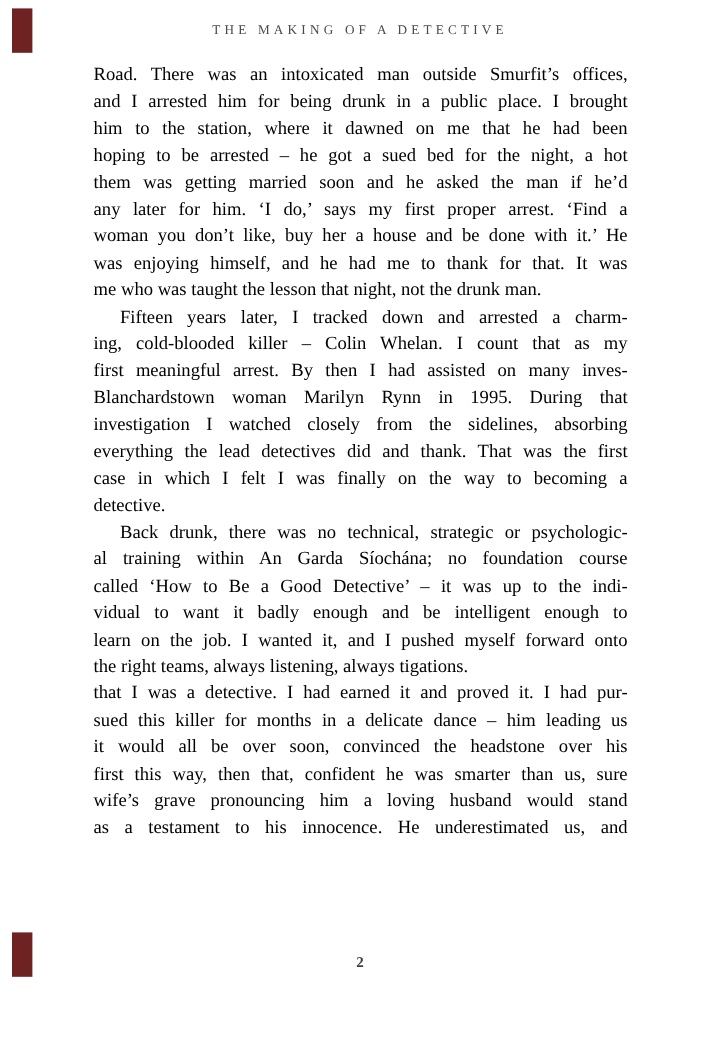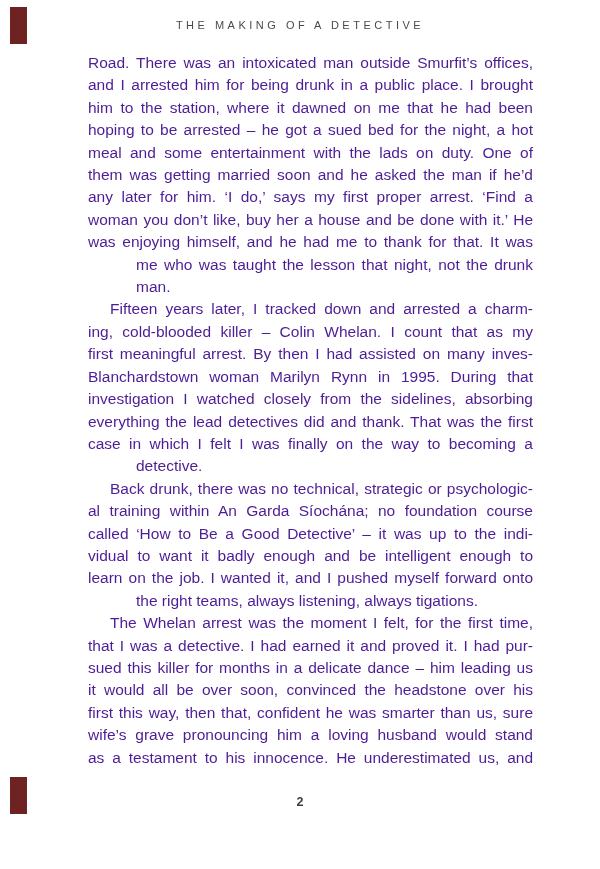--- a/index.html
+++ b/index.html
@@ -6,21 +6,21 @@
     margin: 0;
     padding: 0;
     background: #ffffff;
   }
   .book-page {
     position: relative;
     width: 600px;
     height: 869px;
     background: #ffffff;
     overflow: hidden;
-    font-family: Liberation Sans, sans-serif;
+    font-family: Liberation Serif, serif;
   }
   .edge-mark {
     position: absolute;
     left: 10px;
     width: 17px;
     height: 37px;
   }
   .edge-mark-top { top: 7px; }
   .edge-mark-bottom { top: 777px; }
   .running-header {
@@ -29,34 +29,33 @@
     left: 0;
     width: 100%;
     text-align: center;
     font-size: 11px;
     letter-spacing: 3.5px;
     color: #4a4a4a;
   }
   .body-text {
     position: absolute;
     top: 52px;
-    left: 88px;
+    left: 78px;
     width: 445px;
     font-size: 15.5px;
     line-height: 22.4px;
-    color: #4c1d95;
+    color: #000000;
   }
   .pline {
     text-align: justify;
     text-align-last: justify;
     white-space: normal;
   }
   .pline.endline {
     text-align-last: left;
-    margin-left: 48px;
   }
   .pline.indent {
     text-indent: 22px;
   }
   .page-number {
     position: absolute;
     top: 795px;
     left: 0;
     width: 100%;
     text-align: center;
@@ -71,21 +70,20 @@
 <div class="book-page">
   <div class="edge-mark edge-mark-top" style="background: rgb(110, 34, 34);"></div>
   <div class="edge-mark edge-mark-bottom" style="background: rgb(110, 34, 34);"></div>
   <div class="running-header">THE MAKING OF A DETECTIVE</div>
   <div class="body-text" id="body-text">
       <div class="paragraph">
         <div class="pline">Road. There was an intoxicated man outside Smurfit’s offices,</div>
         <div class="pline">and I arrested him for being drunk in a public place. I brought</div>
         <div class="pline">him to the station, where it dawned on me that he had been</div>
         <div class="pline">hoping to be arrested – he got a sued bed for the night, a hot</div>
-        <div class="pline">meal and some entertainment with the lads on duty. One of</div>
         <div class="pline">them was getting married soon and he asked the man if he’d</div>
         <div class="pline">any later for him. ‘I do,’ says my first proper arrest. ‘Find a</div>
         <div class="pline">woman you don’t like, buy her a house and be done with it.’ He</div>
         <div class="pline">was enjoying himself, and he had me to thank for that. It was</div>
         <div class="pline endline">me who was taught the lesson that night, not the drunk man.</div>
       </div>
       <div class="paragraph">
         <div class="pline indent">Fifteen years later, I tracked down and arrested a charm-</div>
         <div class="pline">ing, cold-blooded killer – Colin Whelan. I count that as my</div>
         <div class="pline">first meaningful arrest. By then I had assisted on many inves-</div>
@@ -97,21 +95,20 @@
       </div>
       <div class="paragraph">
         <div class="pline indent">Back drunk, there was no technical, strategic or psychologic-</div>
         <div class="pline">al training within An Garda Síochána; no foundation course</div>
         <div class="pline">called ‘How to Be a Good Detective’ – it was up to the indi-</div>
         <div class="pline">vidual to want it badly enough and be intelligent enough to</div>
         <div class="pline">learn on the job. I wanted it, and I pushed myself forward onto</div>
         <div class="pline endline">the right teams, always listening, always tigations.</div>
       </div>
       <div class="paragraph">
-        <div class="pline indent">The Whelan arrest was the moment I felt, for the first time,</div>
         <div class="pline">that I was a detective. I had earned it and proved it. I had pur-</div>
         <div class="pline">sued this killer for months in a delicate dance – him leading us</div>
         <div class="pline">it would all be over soon, convinced the headstone over his</div>
         <div class="pline">first this way, then that, confident he was smarter than us, sure</div>
         <div class="pline">wife’s grave pronouncing him a loving husband would stand</div>
         <div class="pline">as a testament to his innocence. He underestimated us, and</div>
       </div>
     </div>
   <div class="page-number">2</div>
 </div>

